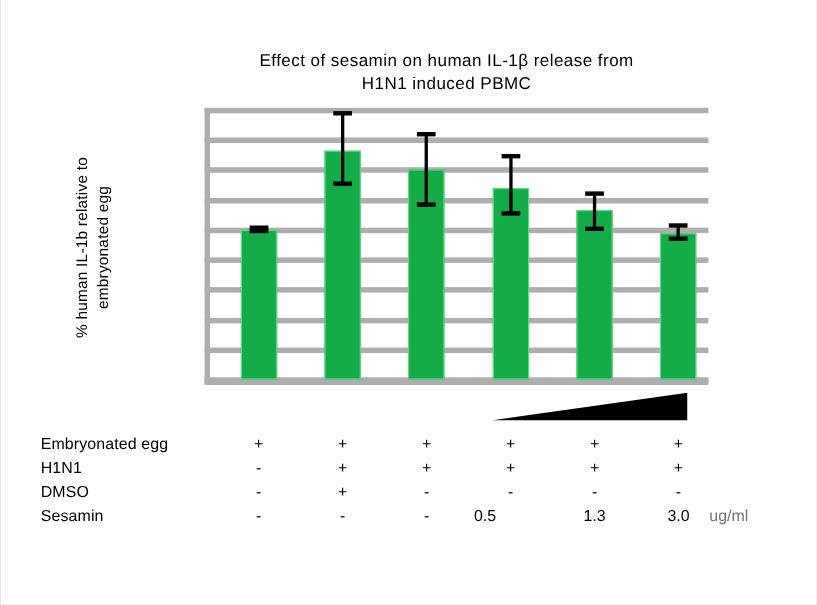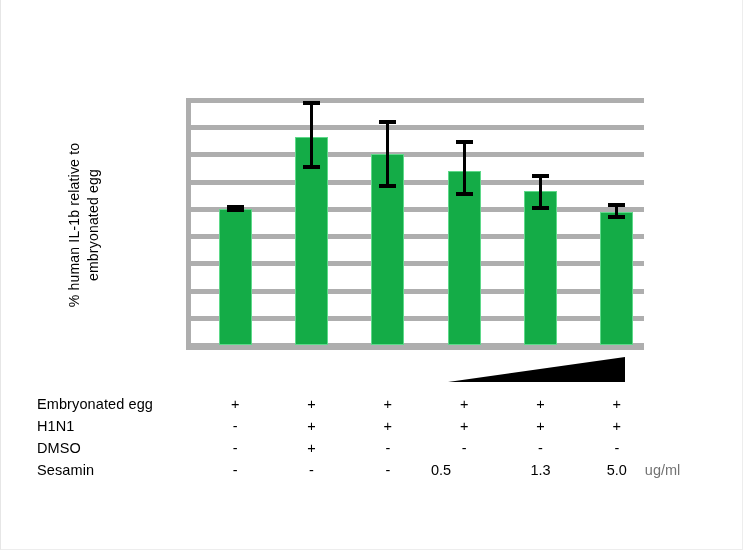--- a/index.html
+++ b/index.html
@@ -163,20 +163,22 @@
     font-size: 14.5px;
     color: #737373;
     white-space: nowrap;
   }
 </style>
 </head>
 <body>
 
 <div id="figure">
 
+  <div id="chart-title">Effect of sesamin on human IL-1β release from
+H1N1 induced PBMC</div>
 
   <div id="y-axis-title">% human IL-1b relative to
 embryonated egg</div>
 
 
   <div id="y-axis-line"></div>
   <div id="x-axis-line"></div>
 
   <div id="plot-area">
       <div class="gridline" style="top: 243px; background: rgb(174, 174, 174);"></div>
@@ -247,18 +249,18 @@
         <div class="cond-val" style="left: 503.5px;">-</div>
         <div class="cond-val" style="left: 579.833px;">-</div>
       </div>
       <div class="cond-row">
         <div class="cond-label">Sesamin</div>
         <div class="cond-val" style="left: 198.167px;">-</div>
         <div class="cond-val" style="left: 274.5px;">-</div>
         <div class="cond-val" style="left: 350.833px;">-</div>
         <div class="cond-val" style="left: 404px;">0.5</div>
         <div class="cond-val" style="left: 503.5px;">1.3</div>
-        <div class="cond-val" style="left: 579.833px;">5.0</div>
+        <div class="cond-val" style="left: 579.833px;">3.0</div>
         <div class="cond-unit" style="left: 607.833px;">ug/ml</div>
       </div>
     </div>
 
 </div>
 
 </body></html>

